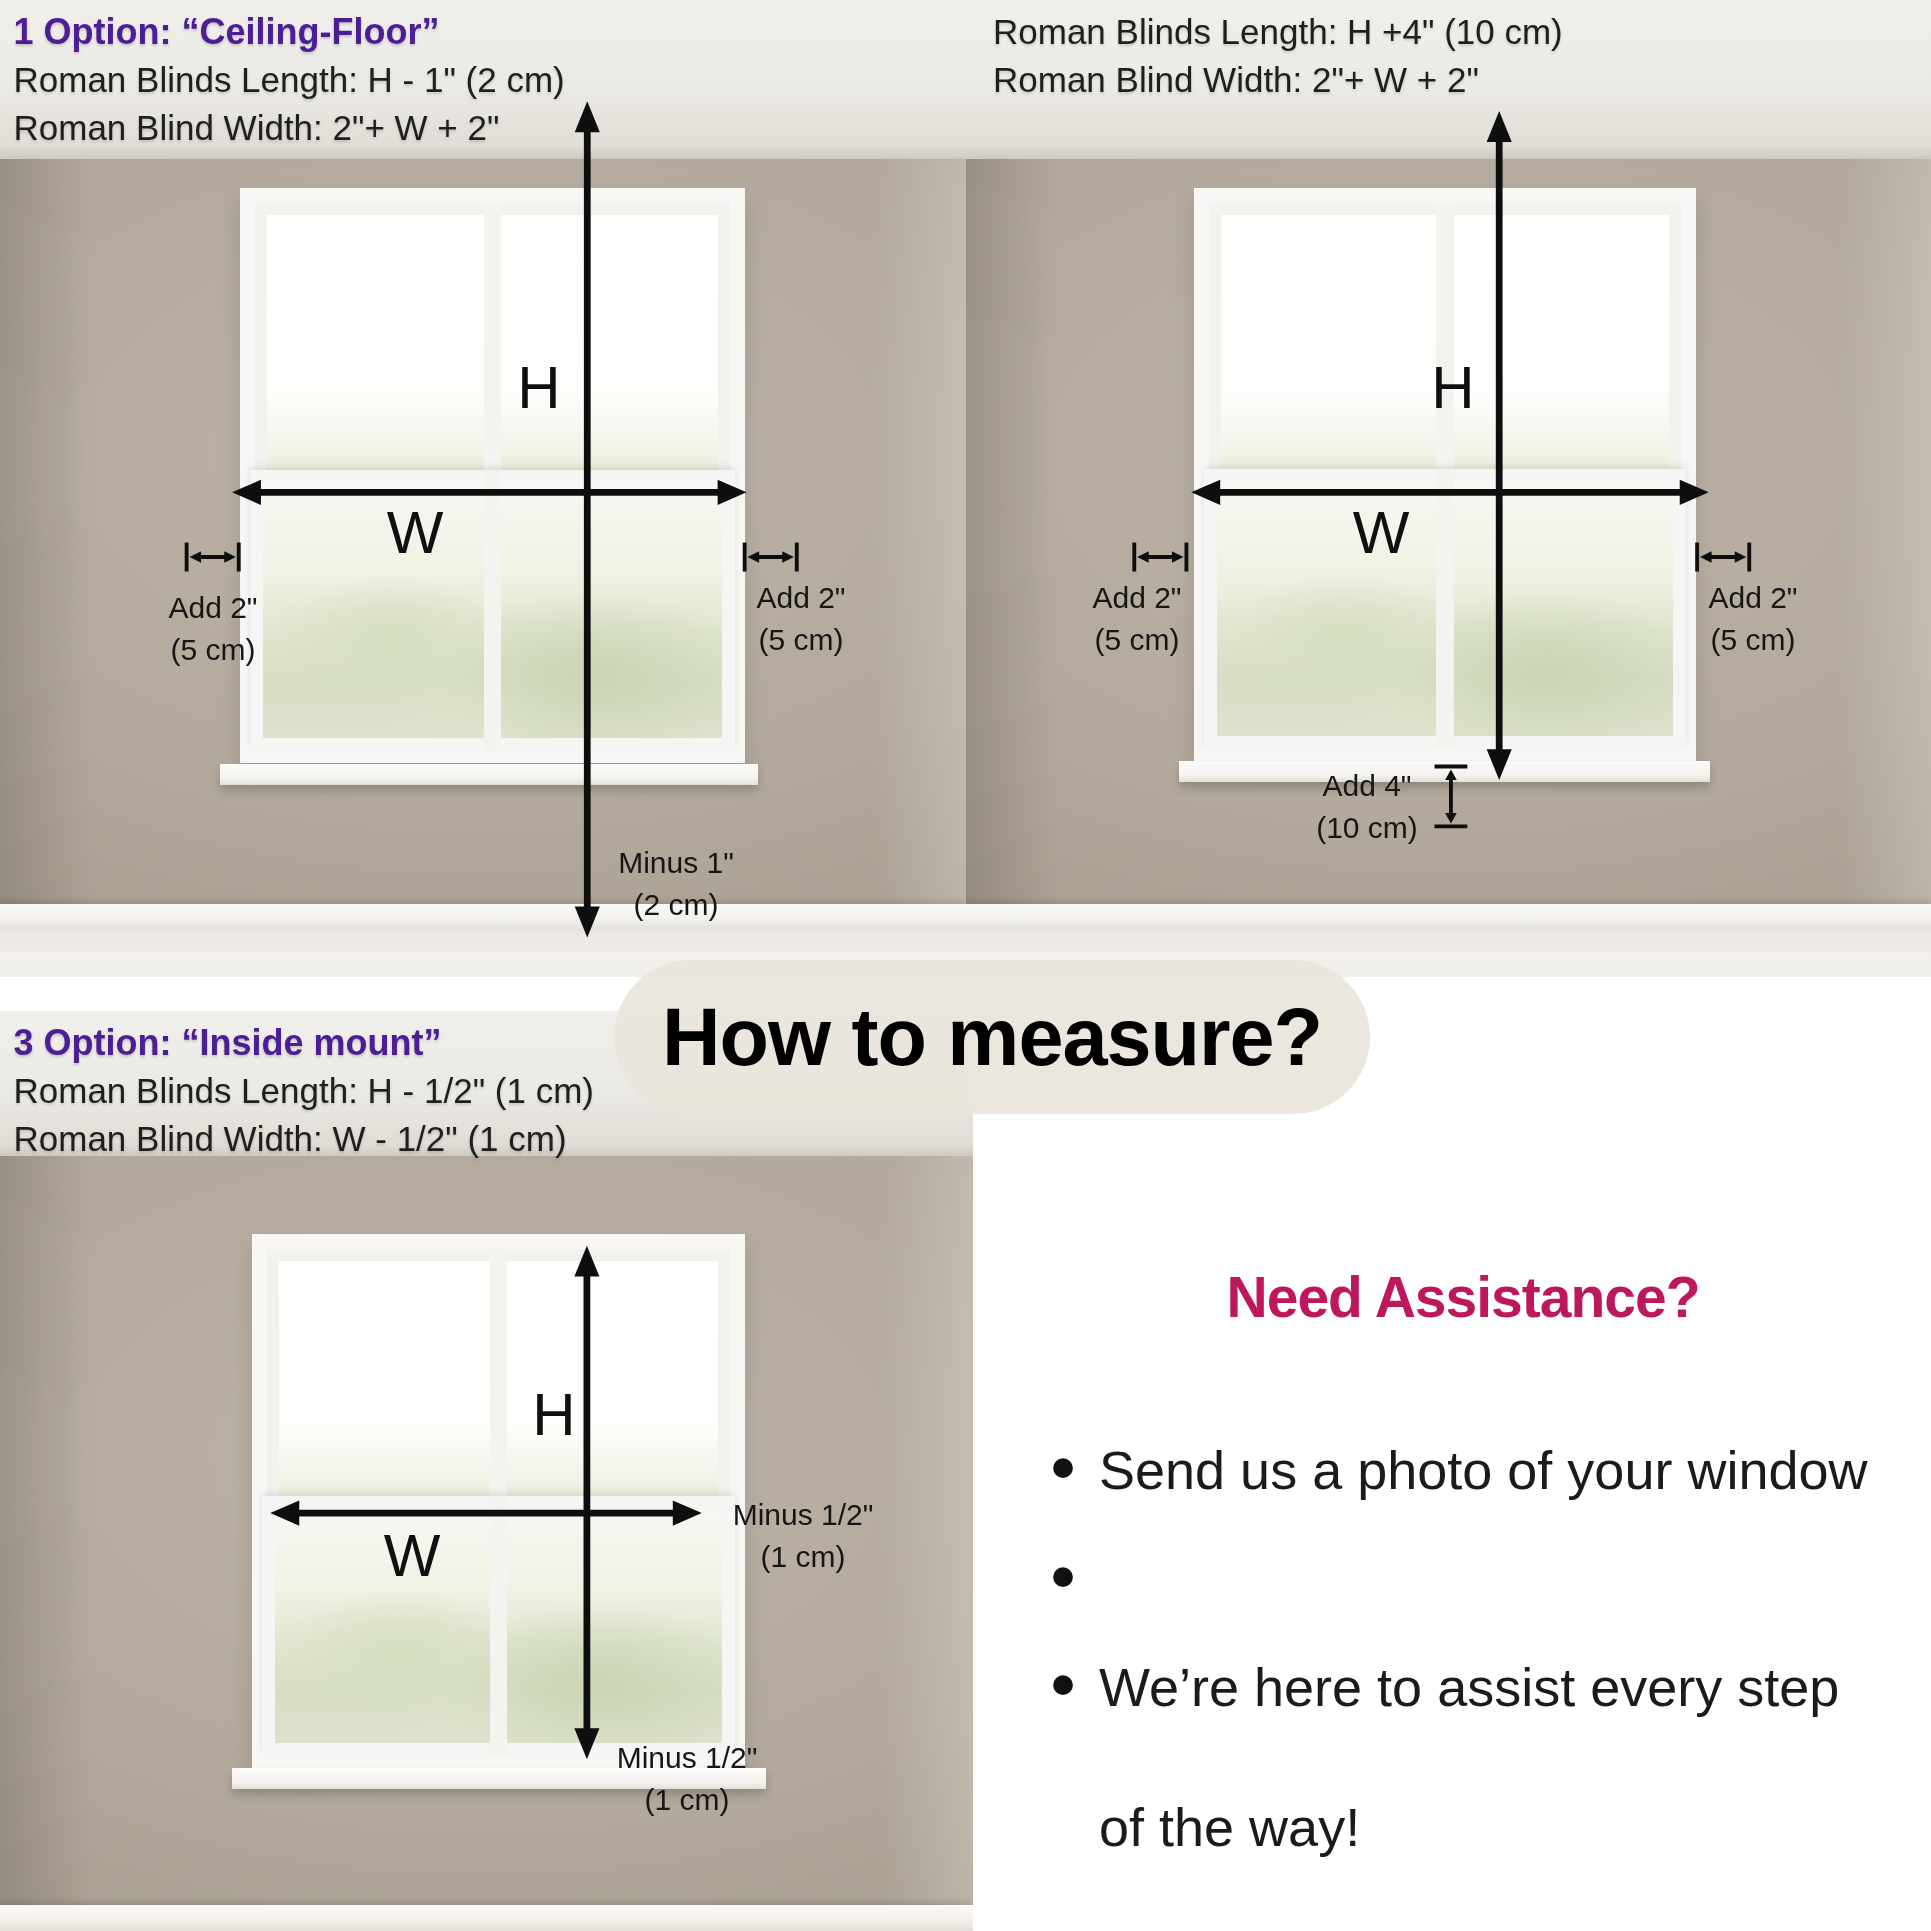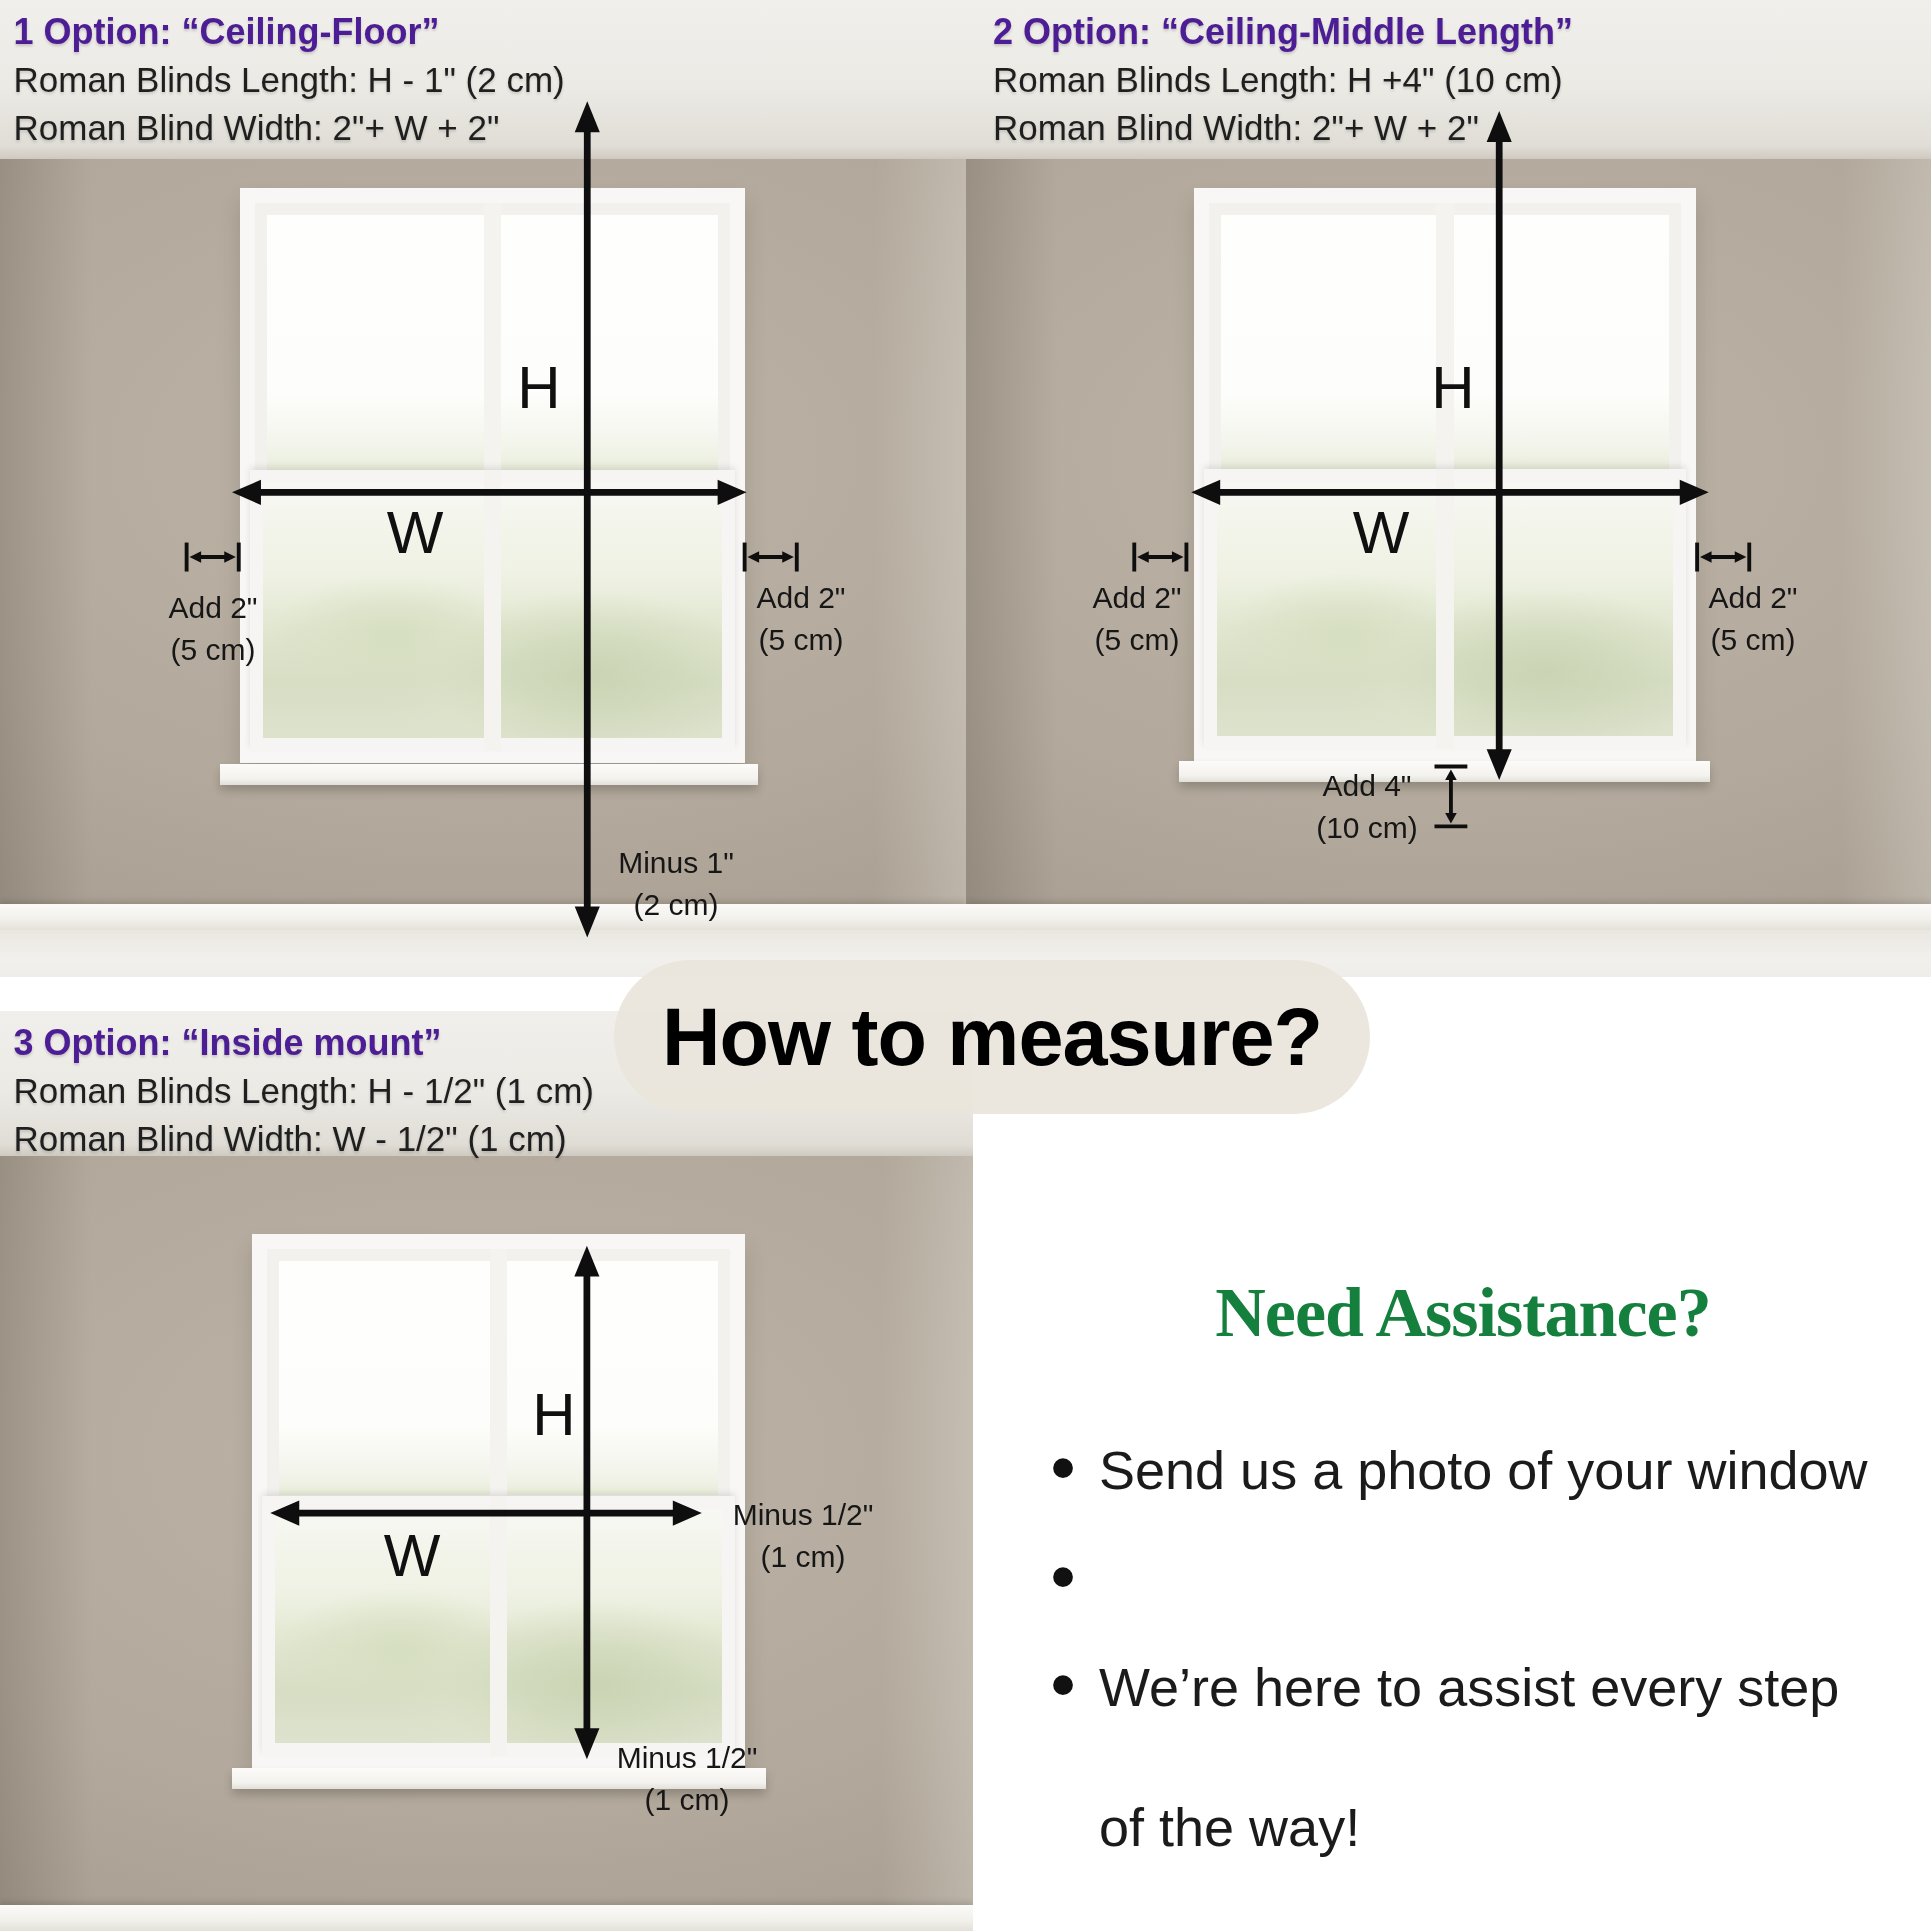--- a/index.html
+++ b/index.html
@@ -54,21 +54,21 @@
   .overlay{position:absolute;inset:0;z-index:2;}
   .overlay line{stroke:#0e0e0e;}
   .overlay polygon{fill:#0e0e0e;}
   
   .pill{position:absolute;left:614px;top:960px;width:756px;height:154px;border-radius:77px;
     background:rgba(233,229,219,0.93);z-index:6;display:flex;align-items:center;justify-content:center;}
   .pill-text{font-size:81px;font-weight:700;color:#000000;letter-spacing:-1px;}
   
   .assist{background:#ffffff;}
   .assist-title{position:absolute;left:490px;top:249px;transform:translateX(-50%);
-    font-size:70px;font-weight:700;color:#15803d;white-space:nowrap;letter-spacing:-1px;font-family:Liberation Serif, serif;}
+    font-size:57px;font-weight:700;color:#be185d;white-space:nowrap;letter-spacing:-1px;}
   .bullet-row{position:absolute;left:0;width:100%;height:77px;}
   .bullet-dot{position:absolute;left:90px;top:-5.8px;transform:translateX(-50%);
     font-size:73px;color:#111;line-height:77px;}
   .bullet-text{position:absolute;left:126px;top:0;font-size:54px;color:#1b1b1b;
     line-height:73px;white-space:nowrap;}
 </style>
 </head>
 <body>
 
 <div class="canvas">
@@ -189,21 +189,20 @@
       <g>
         <line x1="485" y1="794" x2="519" y2="794" stroke-width="4"></line>
         <line x1="485" y1="856" x2="519" y2="856" stroke-width="4"></line>
         <line x1="502" y1="803" x2="502" y2="847" stroke-width="4"></line>
         <polygon points="502,797 496,808 508,808"></polygon>
         <polygon points="502,853 496,842 508,842"></polygon>
       </g>
     </svg>
 
     <header class="opt-header" style="left:27px">
-      <div class="opt-title">2 Option: “Ceiling-Middle Length”</div>
       <div class="opt-formula">Roman Blinds Length: H +4" (10 cm)</div>
       <div class="opt-formula">Roman Blind Width: 2"+ W + 2"</div>
     </header>
 
     <div class="dim-label" style="left:487px;top:353px">H</div>
     <div class="dim-label" style="left:415px;top:498px">W</div>
 
     <div class="annot" style="left:171px;top:577px">
       <div>Add 2"</div>
       <div>(5 cm)</div>

